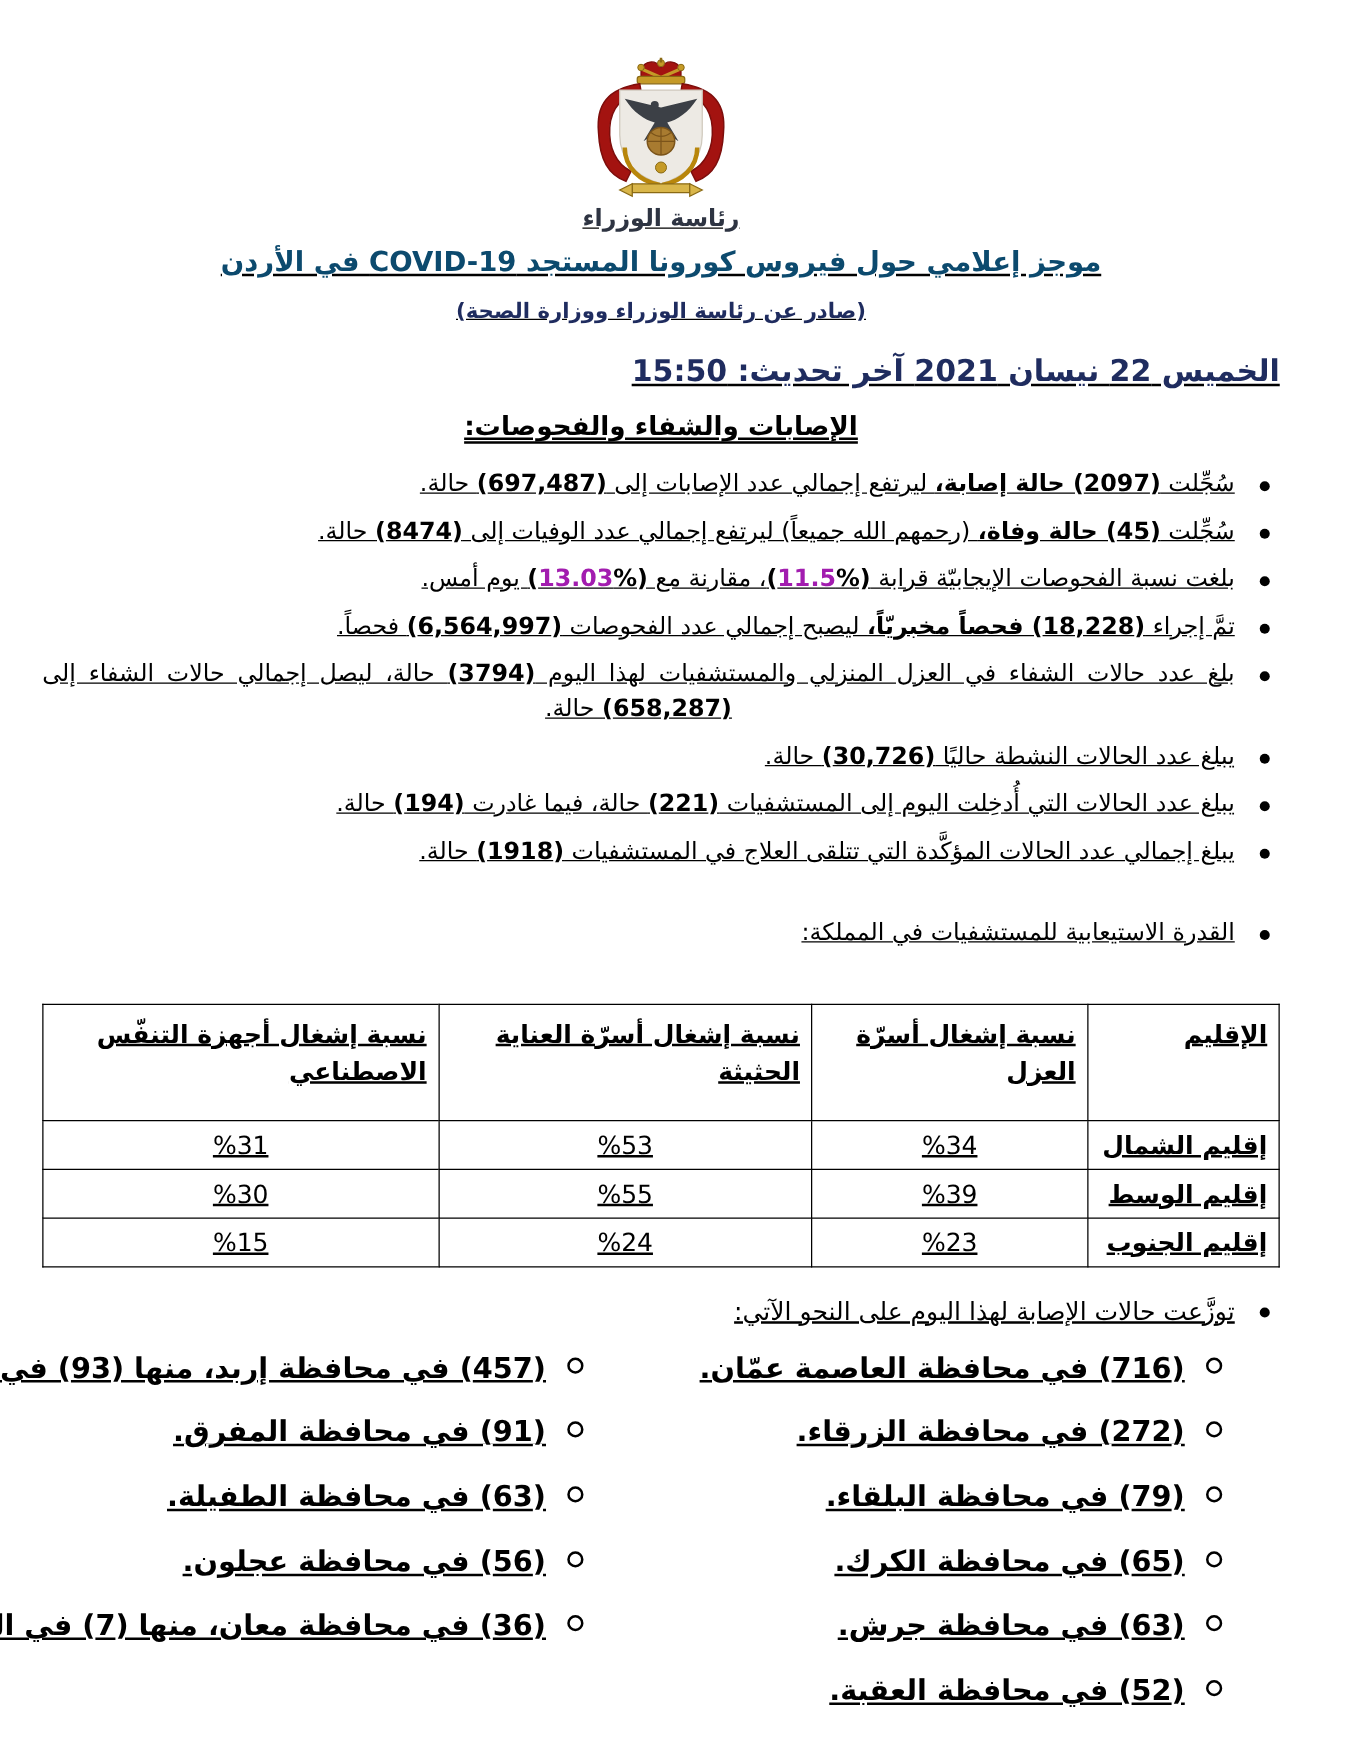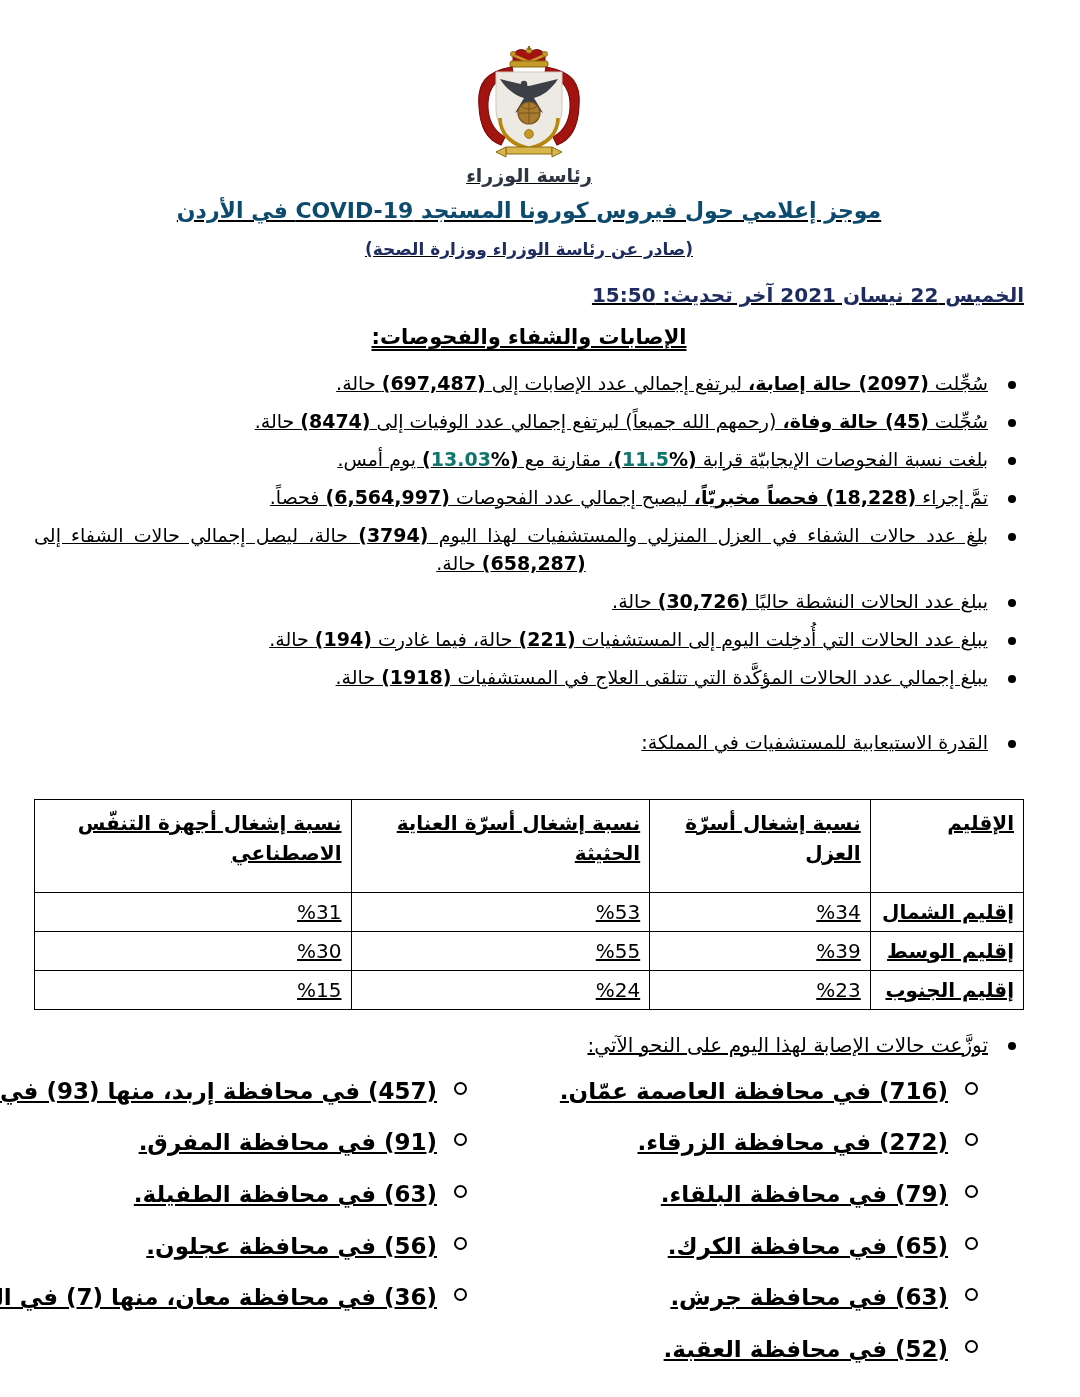--- a/index.html
+++ b/index.html
@@ -5,42 +5,42 @@
   html,body{margin:0;padding:0;background:#ffffff;}
   body{font-family:"DejaVu Sans", sans-serif; color:#000;}
   .page{position:relative;width:1080px;min-height:1397px;box-sizing:border-box;
         margin:0 auto;background:#fff;padding:46px 56px 24px 34px;direction:rtl;text-decoration:underline;}
 
   
   .logo-wrap{text-align:center;}
   .calligraphy{font-size:19px;font-weight:bold;color:#2e3442;margin-top:0px;letter-spacing:0.5px;}
   .title{margin-top:12px;text-align:center;font-weight:bold;font-size:22px;color:#0c4a6e;}
   .subtitle{margin-top:16px;text-align:center;font-weight:bold;font-size:17px;color:#1f2c5f;}
-  .date-line{margin-top:24px;text-align:right;font-weight:bold;font-size:20px;color:#1f2c5f;}
+  .date-line{margin-top:24px;text-align:right;font-weight:bold;font-size:24px;color:#1f2c5f;}
   .section-heading{margin-top:18px;font-weight:bold;font-size:21px;text-decoration:underline;
                    text-underline-offset:5px;text-align:center;}
 
   
   ul.bullets{list-style:none;margin:20px 0 0 0;padding:0;}
   ul.bullets li{position:relative;padding-right:36px;margin-bottom:9px;font-size:19px;
                 line-height:1.52;text-align:justify;}
   ul.bullets li .dot{position:absolute;right:8px;top:12px;width:8px;height:8px;
                      border-radius:50%;background:#000;}
   ul.bullets li:nth-child(5){text-align-last:center;}
   ul.bullets li:nth-child(9){margin-top:36px;}
   .bd{font-weight:bold;}
-  .rd{color:#0f766e;}
+  .rd{color:#a21caf;}
 
   
   table.capacity{border-collapse:collapse;width:100%;margin-top:42px;font-size:20px;}
   table.capacity th, table.capacity td{border:1.5px solid #000;}
   table.capacity th{font-weight:bold;text-align:right;vertical-align:top;padding:8px 9px 24px 9px;line-height:1.5;}
   table.capacity td{padding:7px 9px;}
   table.capacity td.region{font-weight:bold;text-align:right;}
-  table.capacity td.val{text-align:right;}
+  table.capacity td.val{text-align:center;}
   table.capacity th:nth-child(1), table.capacity td:nth-child(1){width:15.5%;}
   table.capacity th:nth-child(2), table.capacity td:nth-child(2){width:22.3%;}
   table.capacity th:nth-child(3), table.capacity td:nth-child(3){width:30.2%;}
   table.capacity th:nth-child(4), table.capacity td:nth-child(4){width:32%;}
 
   
   .dist-heading{position:relative;margin-top:20px;padding-right:36px;font-size:20px;line-height:1.5;text-align:right;}
   .dist-heading .dot{position:absolute;right:8px;top:12px;width:8px;height:8px;border-radius:50%;background:#000;}
   .dist-cols{display:flex;margin-top:14px;}
   .dist-col{width:50%;box-sizing:border-box;}

